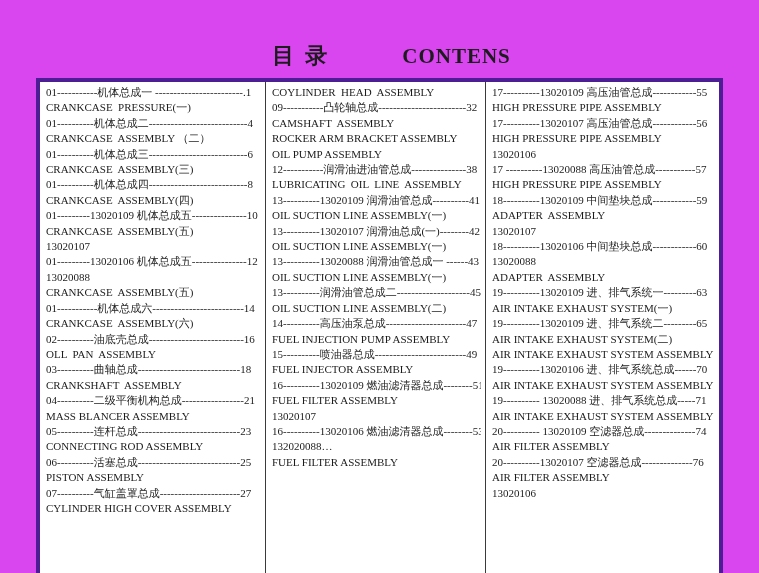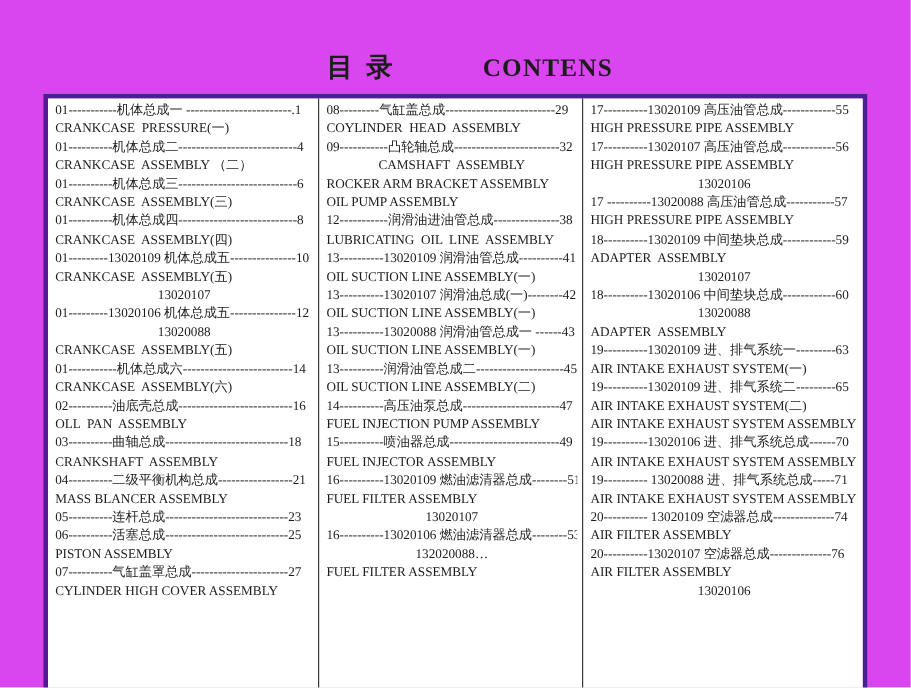--- a/index.html
+++ b/index.html
@@ -61,21 +61,20 @@
   .col-1 { width: 226px; }
   .col-2 { width: 220px; }
   .col-3 { flex: 1; border-right: none; }
   .line {
     font-size: 11px;
     line-height: 15.4px;
     white-space: pre;
     overflow: hidden;
   }
   .line.center {
-    text-align: center;
   }
 </style>
 </head>
 <body>
 
 <div class="page">
 
   <div class="title-row">
     <span class="title-cn">目  录</span>
     <span class="title-en">CONTENS</span>
@@ -99,27 +98,27 @@
         <div class="line">CRANKCASE  ASSEMBLY(五)</div>
         <div class="line">01-----------机体总成六-------------------------14</div>
         <div class="line">CRANKCASE  ASSEMBLY(六)</div>
         <div class="line">02----------油底壳总成--------------------------16</div>
         <div class="line">OLL  PAN  ASSEMBLY</div>
         <div class="line">03----------曲轴总成----------------------------18</div>
         <div class="line">CRANKSHAFT  ASSEMBLY</div>
         <div class="line">04----------二级平衡机构总成-----------------21</div>
         <div class="line">MASS BLANCER ASSEMBLY</div>
         <div class="line">05----------连杆总成----------------------------23</div>
+        <div class="line">CONNECTING ROD ASSEMBLY</div>
         <div class="line">06----------活塞总成----------------------------25</div>
         <div class="line">PISTON ASSEMBLY</div>
         <div class="line">07----------气缸盖罩总成----------------------27</div>
         <div class="line">CYLINDER HIGH COVER ASSEMBLY</div>
       </div>
     <div class="col col-2">
-        <div class="line">08---------气缸盖总成-------------------------29</div>
         <div class="line">COYLINDER  HEAD  ASSEMBLY</div>
         <div class="line">09-----------凸轮轴总成------------------------32</div>
         <div class="line center">CAMSHAFT  ASSEMBLY</div>
         <div class="line">ROCKER ARM BRACKET ASSEMBLY</div>
         <div class="line">OIL PUMP ASSEMBLY</div>
         <div class="line">12-----------润滑油进油管总成---------------38</div>
         <div class="line">LUBRICATING  OIL  LINE  ASSEMBLY</div>
         <div class="line">13----------13020109 润滑油管总成----------41</div>
         <div class="line">OIL SUCTION LINE ASSEMBLY(一)</div>
         <div class="line">13----------13020107 润滑油总成(一)--------42</div>

